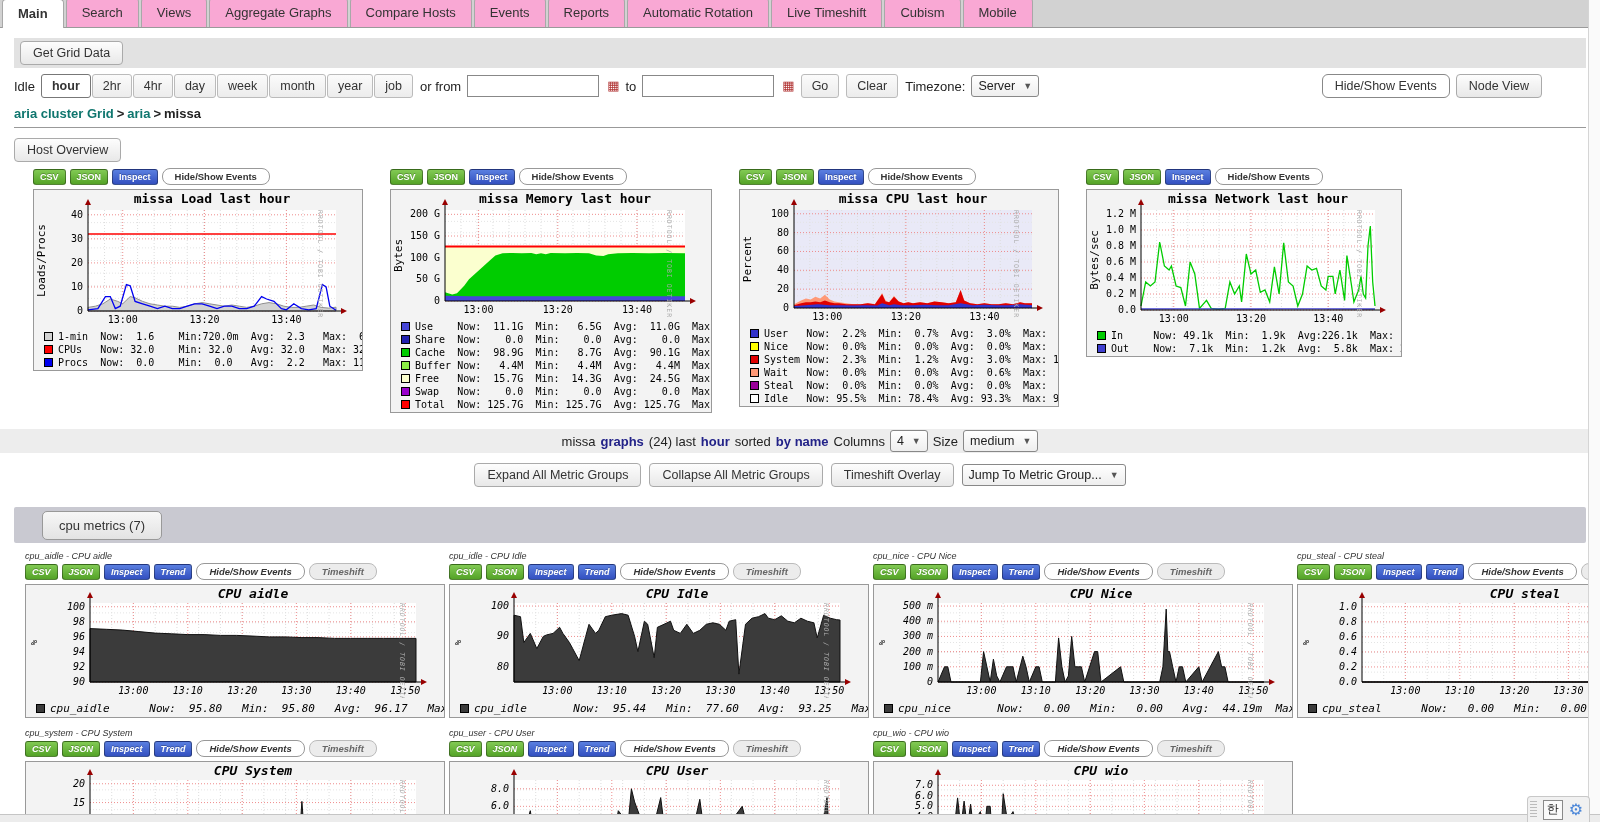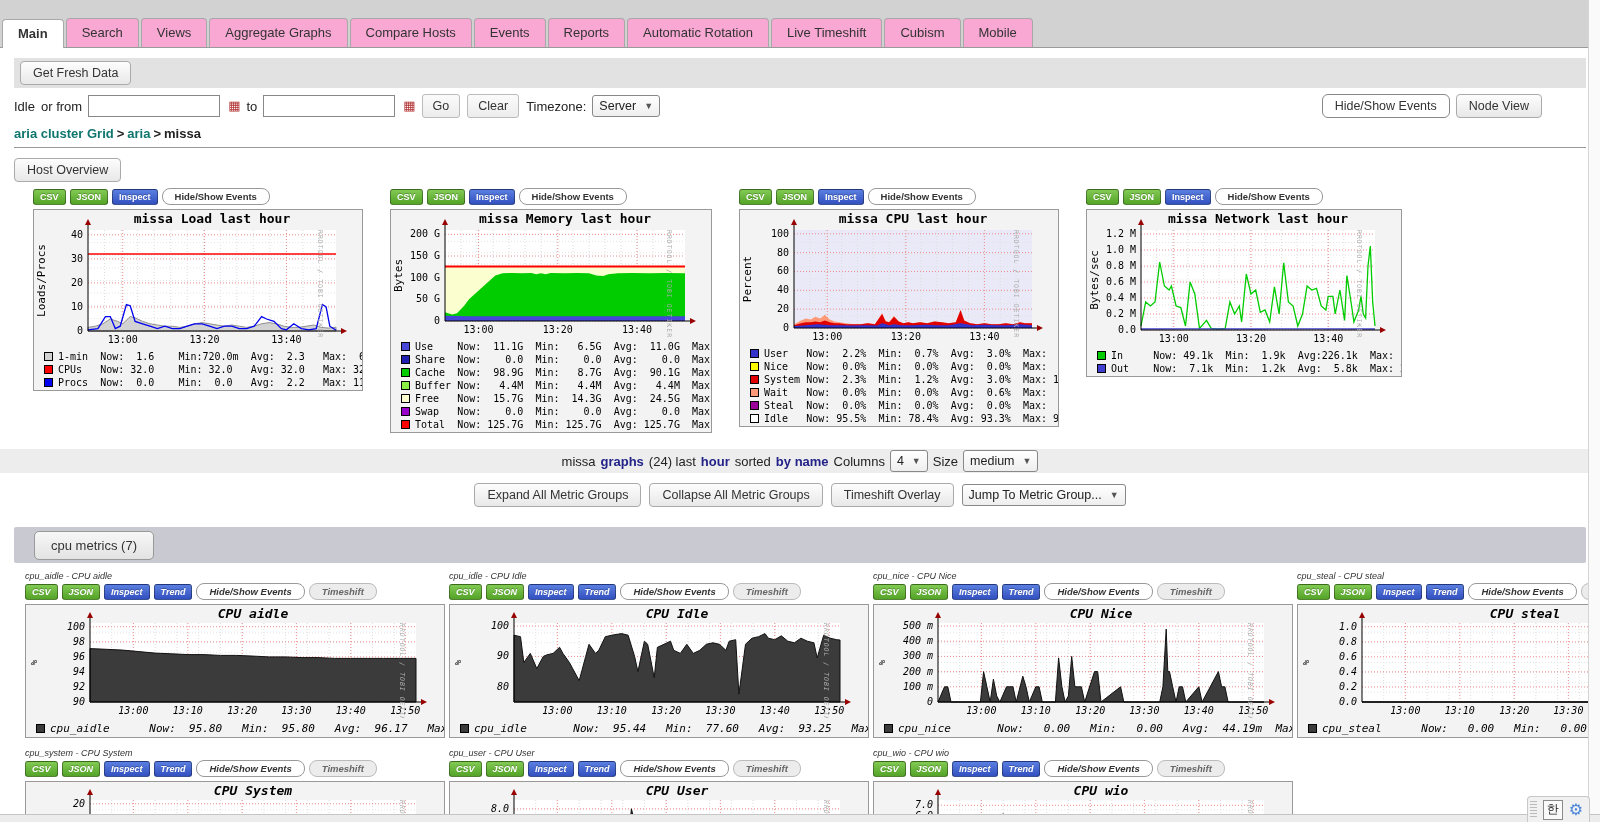--- a/index.html
+++ b/index.html
@@ -1,20 +1,20 @@
 <!DOCTYPE html>
 <html><head>
 <meta charset="utf-8">
 <style>
   * { margin:0; padding:0; box-sizing:border-box; }
   html,body { width:1600px; height:822px; overflow:hidden; background:#fff;
     font-family:"Liberation Sans", sans-serif; font-size:13px; color:#222; }
 
   
-  .tabbar { height:48px; background:#d2d2d2; border-bottom:1px solid #9a9a9a;
+  .tabbar { height:28px; background:#d2d2d2; border-bottom:1px solid #9a9a9a;
     display:flex; align-items:flex-end; padding-left:2px; }
   .tab { padding:6px 15px 7px; background:#f9a8d4; border:1px solid #a8a8a8; border-bottom:none;
     border-radius:4px 4px 0 0; margin-right:2px; font-size:13px; color:#333; cursor:pointer; }
   .tab.active { background:#fff; font-weight:bold; position:relative; top:1px; }
 
   
   .titleband { margin:10px 14px 0; background:#e2e2e2; height:30px; display:flex;
     align-items:center; justify-content:space-between; padding:0 6px; }
   .titleband h1 { font-size:14.5px; font-weight:bold; color:#111; padding-left:2px; }
   .btn { background:linear-gradient(#fdfdfd,#e8e8e8); border:1px solid #aaa; border-radius:4px;
@@ -64,21 +64,21 @@
     vertical-align:-1px; }
 
   
   .sumband { margin:16px 0 0; background:#ededed; height:24px; display:flex; align-items:center;
     justify-content:center; gap:5px; font-size:13px; }
   .sumband b a { color:#222288; text-decoration:none; cursor:pointer; }
   .actrow { margin-top:10px; display:flex; justify-content:center; gap:8px; align-items:center; }
 
   
   .sectband { margin:20px 14px 0 14px; background:#c9c9d1; height:36px; display:flex; align-items:center;
-    padding-left:20px; border-radius:2px; }
+    padding-left:28px; border-radius:2px; }
   .sectbtn { background:linear-gradient(#f7f7f7,#e3e3e3); border:1px solid #999; border-radius:5px;
     padding:6px 16px; font-size:13px; color:#333; cursor:pointer; }
 
   
   .dgrid { margin:8px 0 0 14px; width:1710px; display:flex; flex-wrap:wrap; }
   .dgrid .gcard { width:424px; margin:0 0 10px 0;font-style:italic; }
 
   
   .scrollstrip { position:fixed; top:0; right:0; width:12px; height:822px; background:#fafafa;
     border-left:1px solid #d5d5d5; }
@@ -102,25 +102,26 @@
     <div class="tab">Compare Hosts</div>
     <div class="tab">Events</div>
     <div class="tab">Reports</div>
     <div class="tab">Automatic Rotation</div>
     <div class="tab">Live Timeshift</div>
     <div class="tab">Cubism</div>
     <div class="tab">Mobile</div>
   </div>
 
 <div class="titleband">
-  <button class="btn">Get Fresh Data</button>
+  <button class="btn">Get Grid Data</button>
 </div>
 
 <div class="controls">
   <span class="lbl">Idle</span>
+  <span id="rangebtns"><button class="rangebtn active">hour</button><button class="rangebtn">2hr</button><button class="rangebtn">4hr</button><button class="rangebtn">day</button><button class="rangebtn">week</button><button class="rangebtn">month</button><button class="rangebtn">year</button><button class="rangebtn">job</button></span>
   <span class="lbl">or from</span>
   <span class="dateinput"></span>
   <span class="calicon">▦</span>
   <span class="lbl">to</span>
   <span class="dateinput"></span>
   <span class="calicon">▦</span>
   <button class="rangebtn">Go</button>
   <button class="rangebtn">Clear</button>
   <span class="lbl">Timezone:</span>
   <span class="selectbox">

